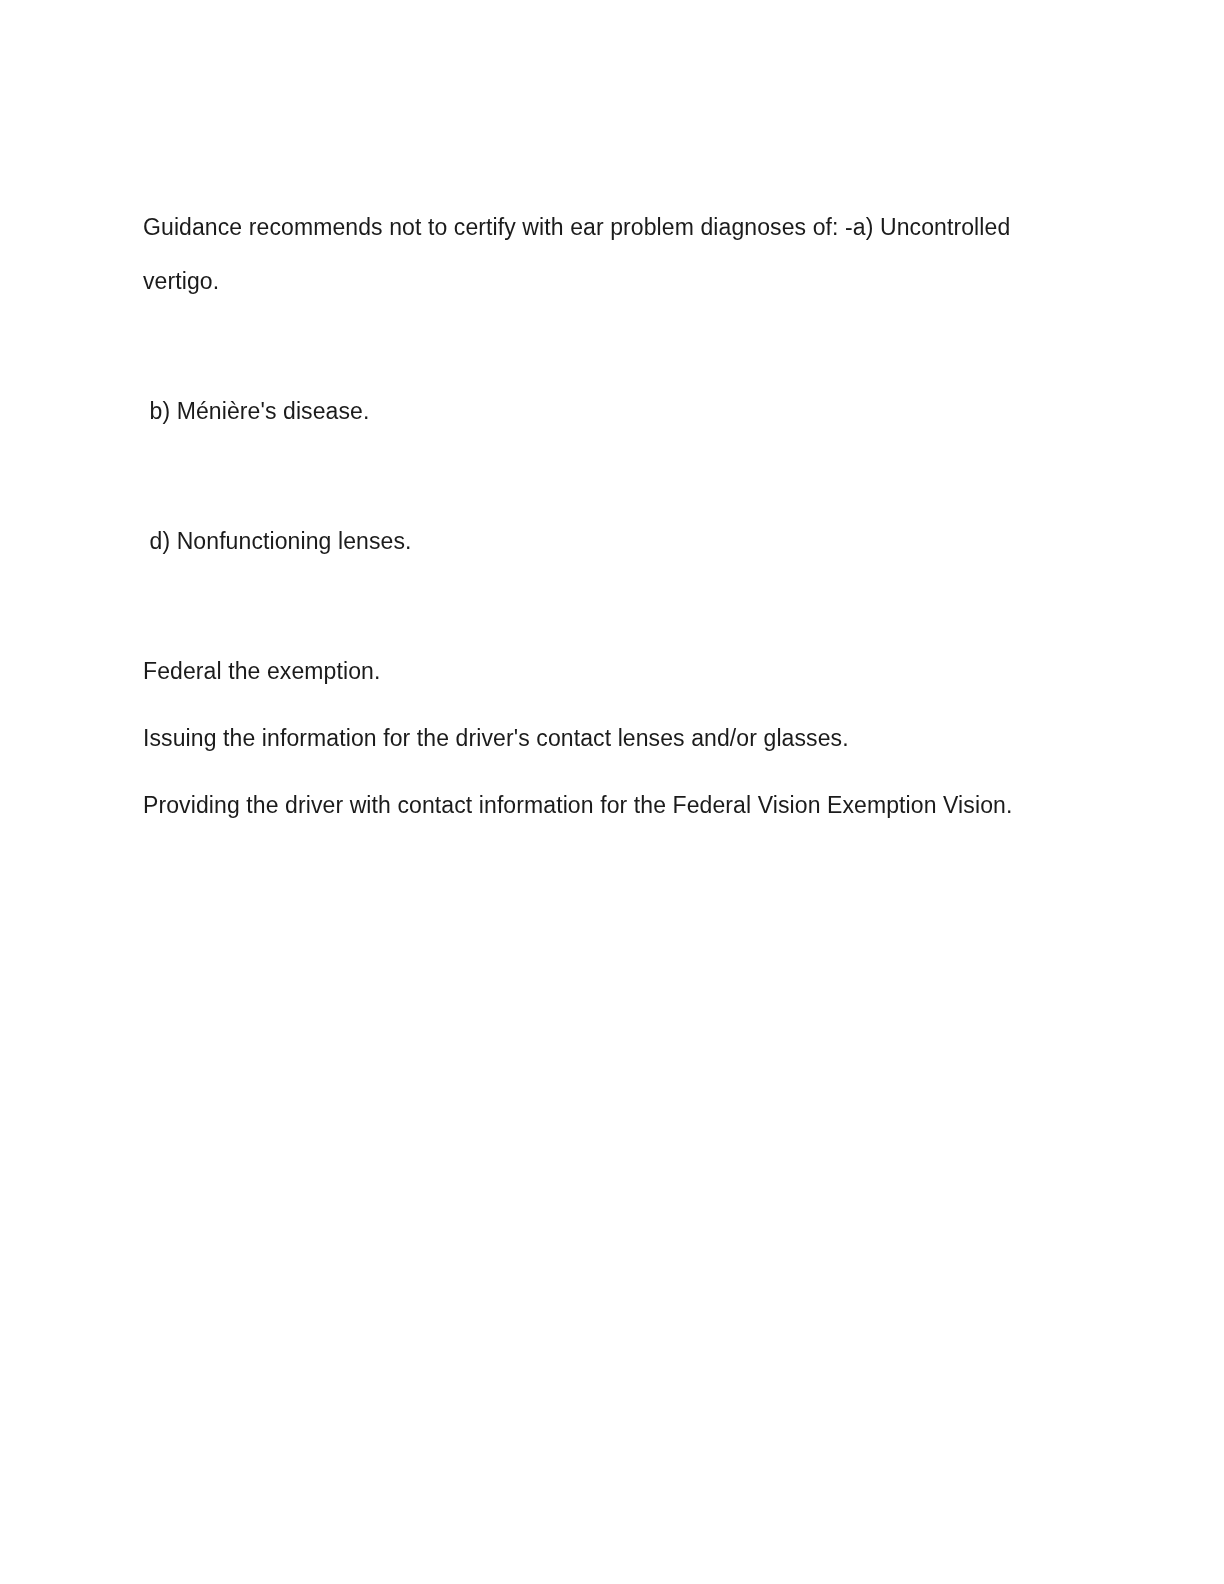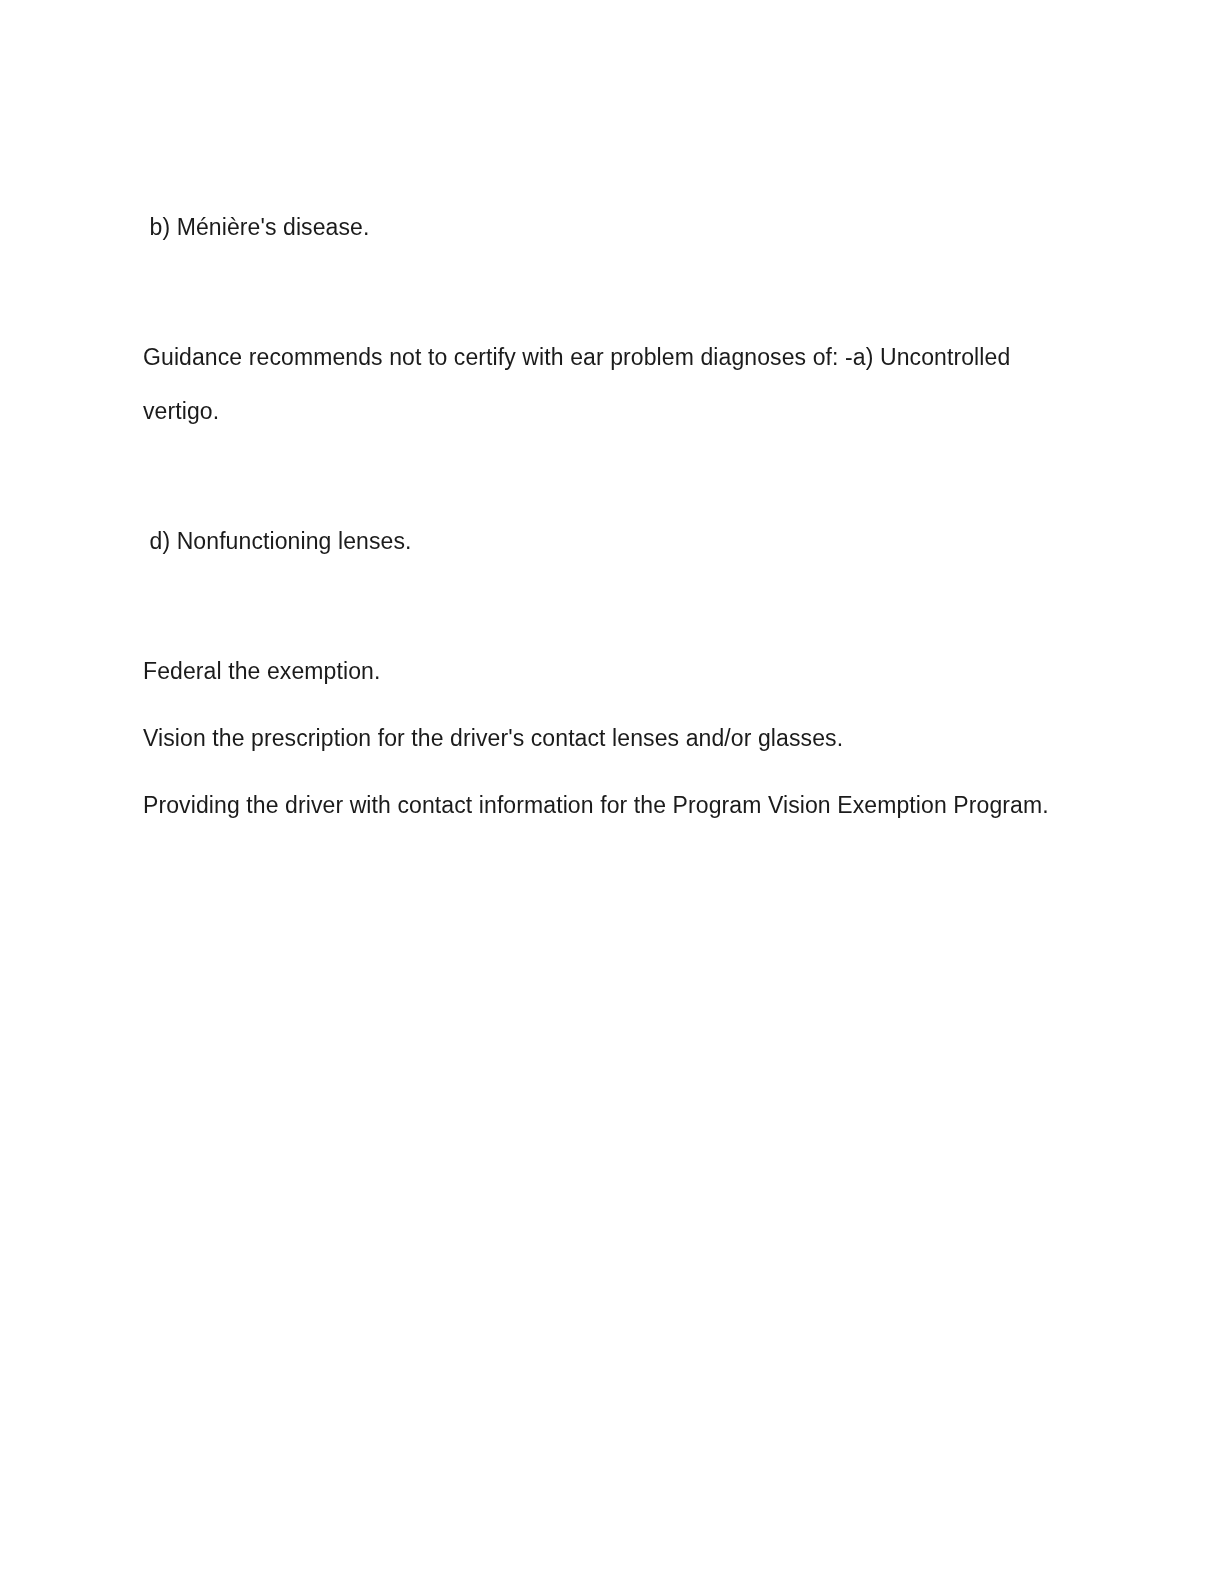--- a/index.html
+++ b/index.html
@@ -30,20 +30,20 @@
   }
   .doc p.block {
     margin-bottom: 76px;
   }
 </style>
 </head>
 <body>
 
 <div class="page">
   <div class="doc">
+    <p class="block">Guidance recommends not to certify with ear problem diagnoses of: -a) Uncontrolled vertigo.</p>
     <p class="block"> b) Ménière's disease.</p>
-    <p class="block">Guidance recommends not to certify with ear problem diagnoses of: -a) Uncontrolled vertigo.</p>
     <p class="block"> d) Nonfunctioning lenses.</p>
     <p>Federal the exemption.</p>
-    <p>Vision the prescription for the driver's contact lenses and/or glasses.</p>
-    <p>Providing the driver with contact information for the Program Vision Exemption Program.</p>
+    <p>Issuing the information for the driver's contact lenses and/or glasses.</p>
+    <p>Providing the driver with contact information for the Federal Vision Exemption Vision.</p>
   </div>
 </div>
 
 </body></html>

